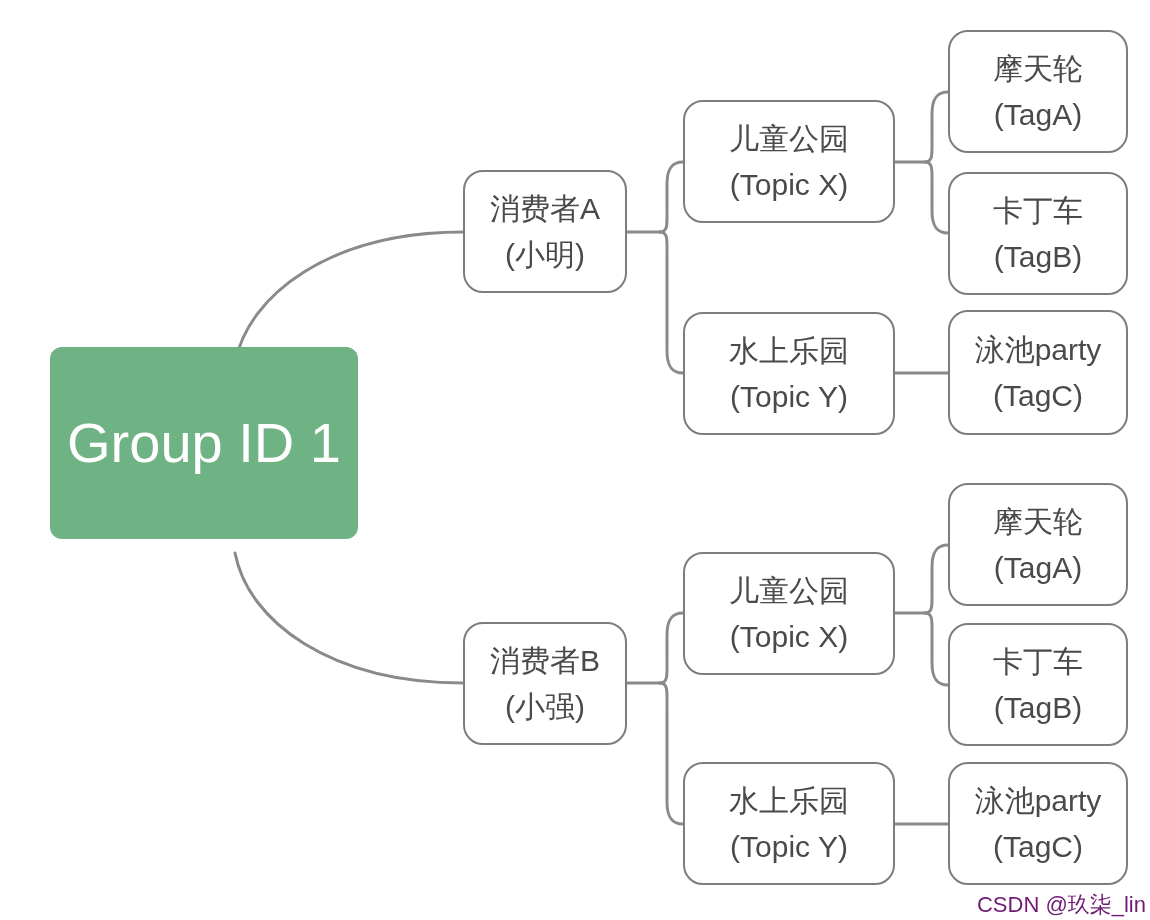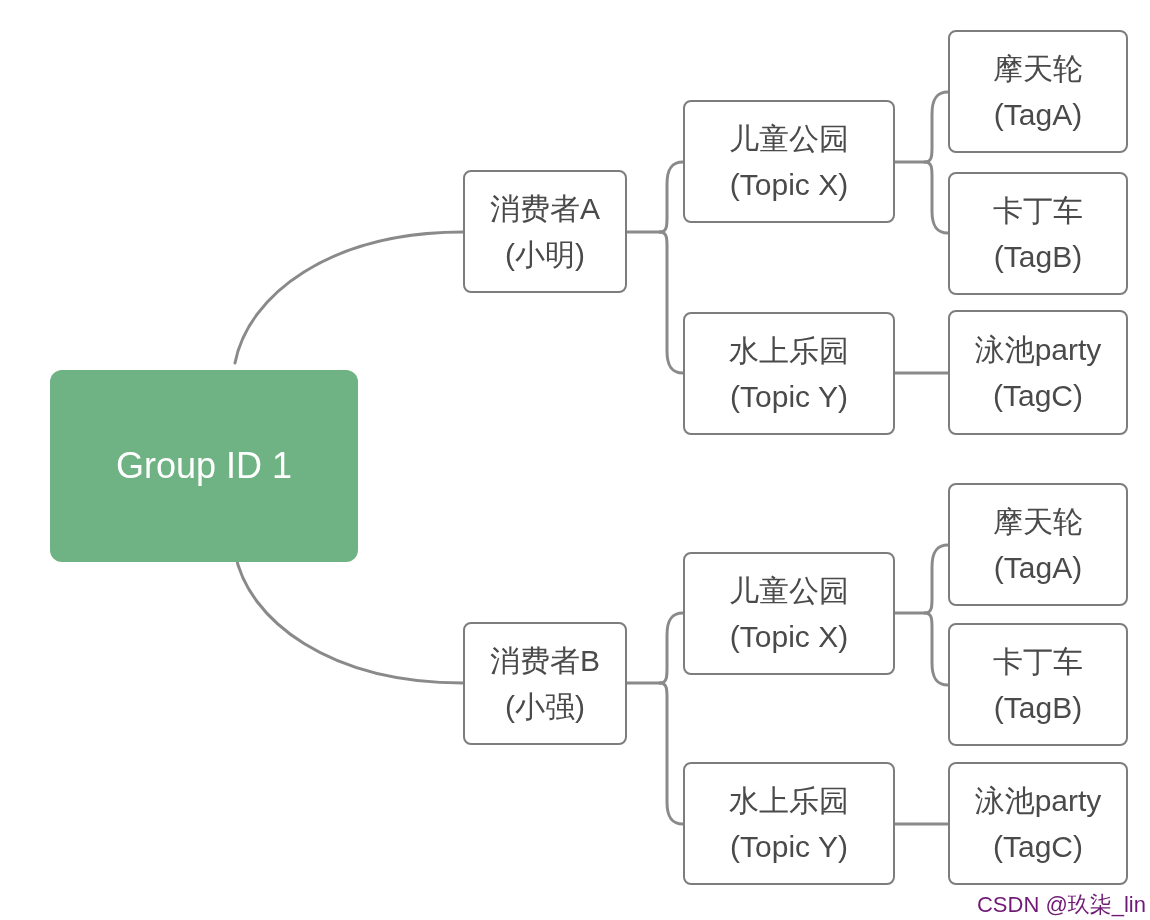--- a/index.html
+++ b/index.html
@@ -26,48 +26,48 @@
     fill: none;
     stroke: #8a8a8a;
     stroke-width: 3;
     stroke-linecap: round;
   }
   .node {
     position: absolute;
     box-sizing: border-box;
     background: #ffffff;
     border: 2px solid #7d7d7d;
-    border-radius: 8px;
+    border-radius: 20px;
     color: #4a4a4a;
     display: flex;
     flex-direction: column;
     align-items: center;
     justify-content: center;
     text-align: center;
     font-size: 30px;
     line-height: 46px;
     cursor: default;
   }
   .node .line { display: block; white-space: nowrap; }
   .root-node {
     position: absolute;
     left: 50px;
-    top: 370px;
+    top: 347px;
     width: 308px;
     height: 192px;
     box-sizing: border-box;
     background: #6fb283;
     border-radius: 12px;
     color: #ffffff;
     display: flex;
     flex-direction: column;
     align-items: center;
     justify-content: center;
     text-align: center;
-    font-size: 36px;
+    font-size: 56px;
     line-height: 64px;
   }
   
   .n-consumer-a { left: 463px; top: 170px; width: 164px; height: 123px; }
   .n-consumer-b { left: 463px; top: 622px; width: 164px; height: 123px; }
   
   .n-topic-x-a { left: 683px; top: 100px; width: 212px; height: 123px; }
   .n-topic-y-a { left: 683px; top: 312px; width: 212px; height: 123px; }
   .n-topic-x-b { left: 683px; top: 552px; width: 212px; height: 123px; }
   .n-topic-y-b { left: 683px; top: 762px; width: 212px; height: 123px; }

